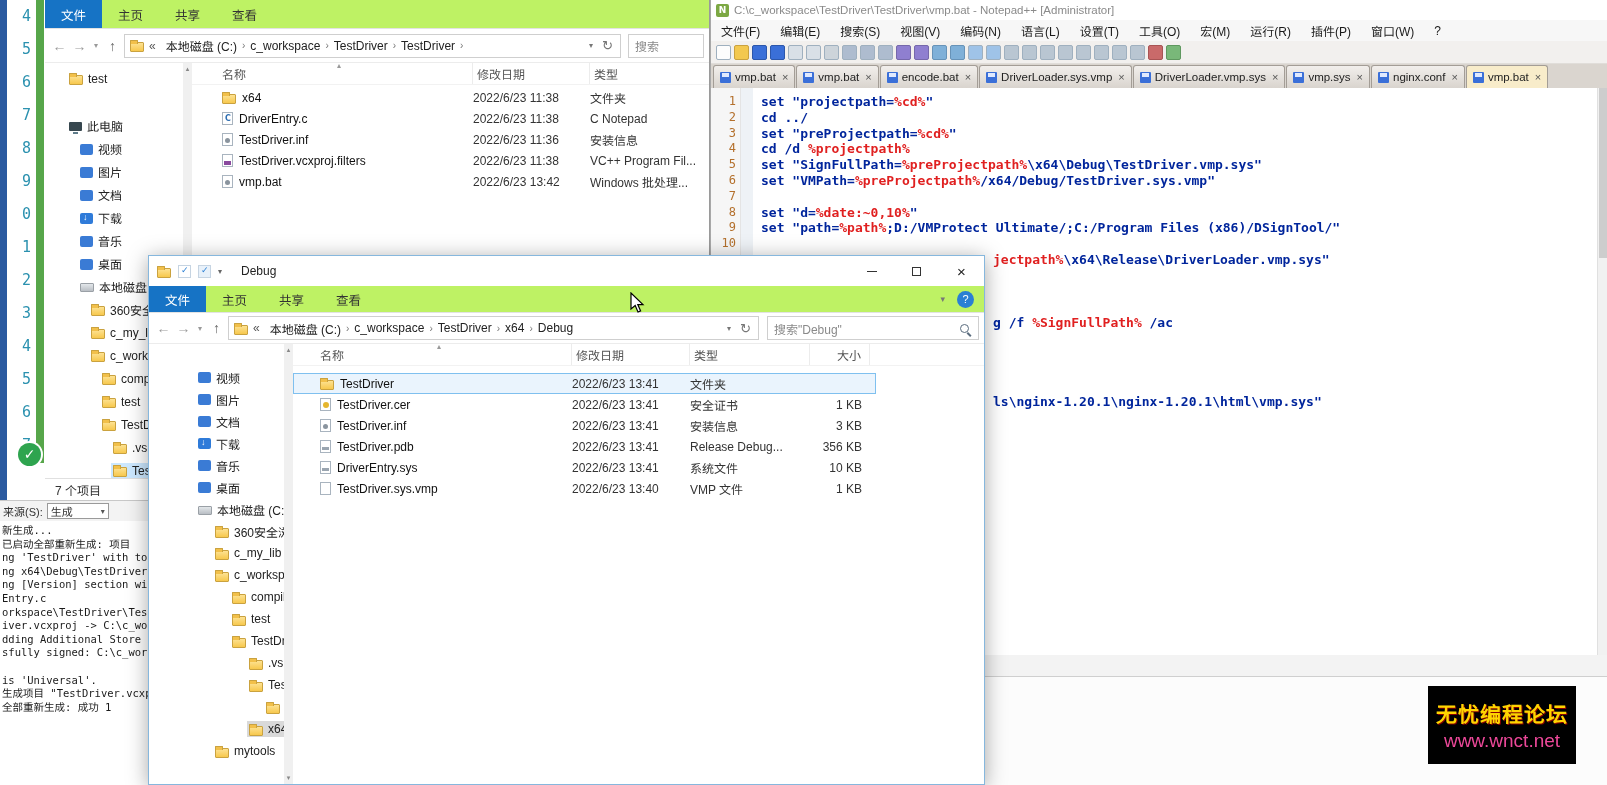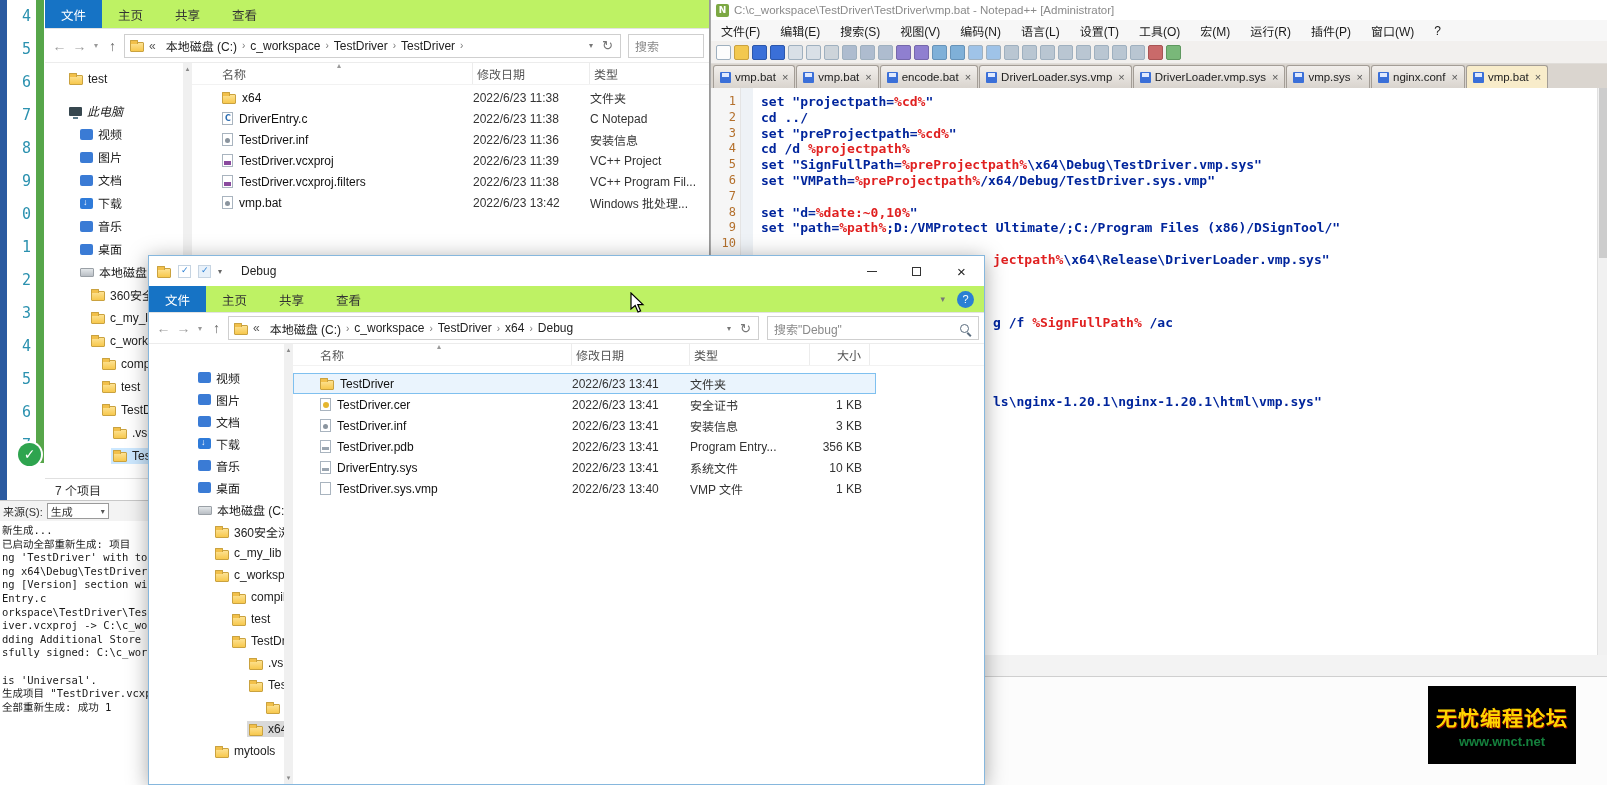--- a/index.html
+++ b/index.html
@@ -58,21 +58,21 @@
 .addr-tail{margin-left:auto;display:flex;align-items:center;gap:9px;color:#777;padding-right:2px;}
 .addr-tail .dd{font-size:8px;}
 .addr-tail .refresh{font-size:13px;}
 .search-box{height:24px;border:1px solid #cfcfcf;display:flex;align-items:center;padding:0 6px;font-size:12px;color:#8a8a8a;gap:4px;flex:none;background:#fff;}
 .search-box .search-text{flex:1;white-space:nowrap;overflow:hidden;}
 .mag{width:9px;height:9px;border:1.5px solid #5a6c7e;border-radius:50%;position:relative;flex:none;margin-right:3px;}
 .mag::after{content:"";position:absolute;left:7px;top:7px;width:5px;height:1.5px;background:#5a6c7e;transform:rotate(45deg);transform-origin:0 0;}
 .ex-body{position:absolute;left:0;right:0;display:flex;}
 .ex-side{position:relative;overflow:hidden;}
 .tree-row{display:flex;align-items:center;white-space:nowrap;overflow:hidden;}
-.tree-row.gap{margin-top:9px;font-style:italic;}
+.tree-row.gap{margin-top:24px;}
 .tree-inner{display:flex;align-items:center;gap:5px;padding:1px 5px 1px 2px;}
 .tree-label{font-size:12px;color:#222;}
 .vscroll{width:9px;background:#f0f0f0;display:flex;flex-direction:column;justify-content:space-between;align-items:center;font-size:7px;color:#888;padding:2px 0;flex:none;}
 .ex-list{flex:1;position:relative;min-width:0;}
 .list-head{display:grid;height:22px;font-size:12px;color:#555;align-items:center;position:relative;border-bottom:1px solid #f2f2f2;}
 .cols1{grid-template-columns:281px 117px 160px 1fr;}
 .cols2{grid-template-columns:279px 118px 120px 60px 1fr;}
 .hcell{padding-left:4px;border-right:1px solid #ececec;height:100%;display:flex;align-items:center;overflow:hidden;white-space:nowrap;}
 .hcell.filler{border-right:none;}
 .hcell.name{padding-left:30px;}
@@ -172,21 +172,21 @@
 .ico-video,.ico-picture,.ico-document,.ico-music,.ico-desktop{width:13px;height:11px;background:#3a7bd5;border-radius:2px;margin-top:1px;}
 .ico-download{width:13px;height:11px;background:#2f7bd9;border-radius:2px;color:#fff;margin-top:1px;}
 .ico-download::after{content:"↓";position:absolute;left:3px;top:-1px;font-size:9px;color:#fff;}
 .ico-computer{width:13px;height:9px;background:#37474f;border-radius:1px;margin-top:2px;}
 .ico-computer::after{content:"";position:absolute;left:4px;bottom:-3px;width:5px;height:2px;background:#607d8b;}
 .ico-disk{width:14px;height:9px;background:linear-gradient(#e3e7ea,#b9bec4);border:1px solid #9aa0a6;border-radius:1px;margin-top:2px;}
 
 
 #watermark{position:absolute;left:1428px;top:686px;width:148px;height:78px;background:#000;z-index:20;display:flex;flex-direction:column;align-items:center;justify-content:center;gap:2px;}
 #watermark .l1{font-size:21px;font-weight:bold;color:#ffd400;text-shadow:1px 1px 0 #8a0000;letter-spacing:1px;white-space:nowrap;}
-#watermark .l2{font-size:13px;color:#15803d;font-weight:bold;white-space:nowrap;}
+#watermark .l2{font-size:19px;color:#ec4899;font-weight:normal;white-space:nowrap;}
 #cursor{position:absolute;left:630px;top:292px;z-index:40;}
 </style>
 </head>
 <body>
 
 <div id="screen">
 
   <div id="vs-strip">
     <div id="vs-blue-edge"></div>
     <div id="vs-linenumbers">
@@ -393,28 +393,20 @@
               <div class="fcell date">2022/6/23 11:38</div>
               <div class="fcell type">C Notepad</div>
             </div>
             <div class="frow cols1">
               <div class="fcell name">
                 <span class="ico ico-inf"></span>
                 <span class="fname">TestDriver.inf</span>
               </div>
               <div class="fcell date">2022/6/23 11:36</div>
               <div class="fcell type">安装信息</div>
-            </div>
-            <div class="frow cols1">
-              <div class="fcell name">
-                <span class="ico ico-vcxproj"></span>
-                <span class="fname">TestDriver.vcxproj</span>
-              </div>
-              <div class="fcell date">2022/6/23 11:39</div>
-              <div class="fcell type">VC++ Project</div>
             </div>
             <div class="frow cols1">
               <div class="fcell name">
                 <span class="ico ico-vcxproj"></span>
                 <span class="fname">TestDriver.vcxproj.filters</span>
               </div>
               <div class="fcell date">2022/6/23 11:38</div>
               <div class="fcell type">VC++ Program Fil...</div>
             </div>
             <div class="frow cols1">
@@ -754,21 +746,21 @@
               <div class="fcell date">2022/6/23 13:41</div>
               <div class="fcell type">安装信息</div>
               <div class="fcell size">3 KB</div>
             </div>
             <div class="frow cols2">
               <div class="fcell name">
                 <span class="ico ico-pdb"></span>
                 <span class="fname">TestDriver.pdb</span>
               </div>
               <div class="fcell date">2022/6/23 13:41</div>
-              <div class="fcell type">Program Entry...</div>
+              <div class="fcell type">Release Debug...</div>
               <div class="fcell size">356 KB</div>
             </div>
             <div class="frow cols2">
               <div class="fcell name">
                 <span class="ico ico-sys"></span>
                 <span class="fname">DriverEntry.sys</span>
               </div>
               <div class="fcell date">2022/6/23 13:41</div>
               <div class="fcell type">系统文件</div>
               <div class="fcell size">10 KB</div>

